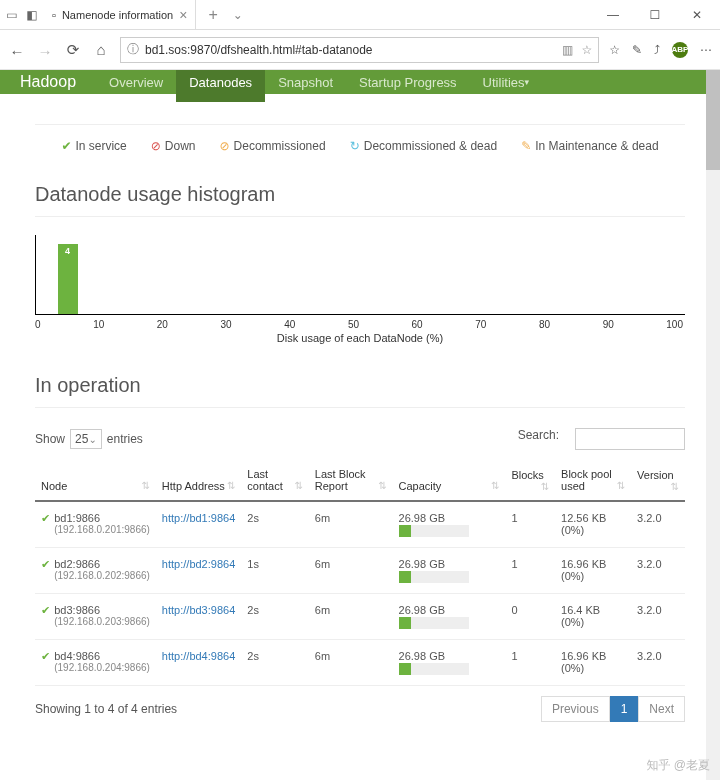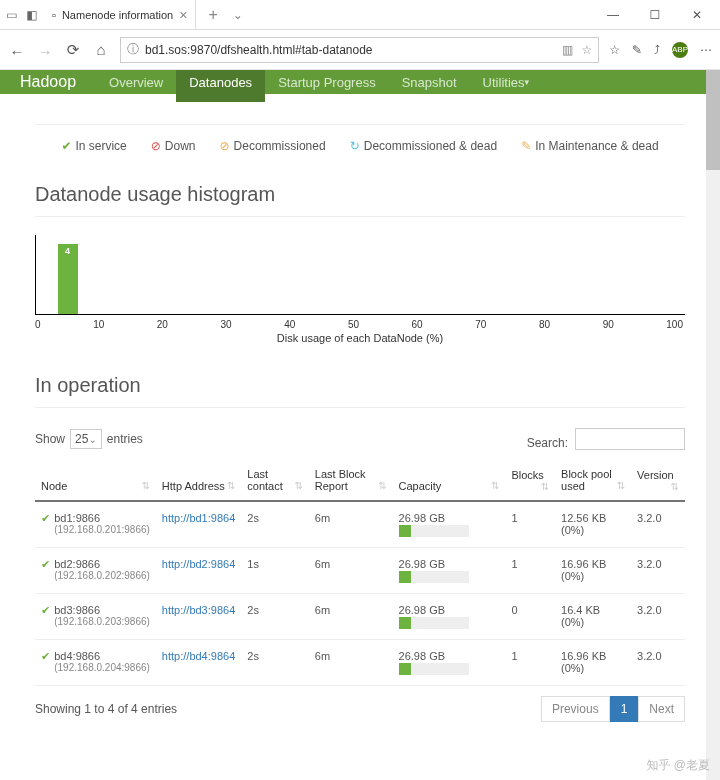--- a/index.html
+++ b/index.html
@@ -11,21 +11,21 @@
 .tab-close{color:#888;font-size:14px}
 .newtab{padding:0 8px;color:#888;font-size:16px}
 .tb-right{margin-left:auto;display:flex;gap:12px;padding-right:8px;color:#555}
 .winbtn{width:30px;text-align:center;font-size:12px}
 .toolbar{height:40px;background:#fff;display:flex;align-items:center;padding:0 8px;gap:10px;border-bottom:1px solid #e5e5e5}
 .tbtn{color:#555;font-size:15px;width:18px;text-align:center}
 .tbtn.disabled{color:#bbb}
 .url{flex:1;display:flex;align-items:center;border:1px solid #ccc;height:26px;padding:0 6px;gap:6px;font-size:12px;color:#333;background:#fff}
 .url-icons{display:flex;gap:8px;margin-left:auto;color:#888}
 .rt-icons{display:flex;gap:12px;align-items:center;color:#555}
-.abp{background:#4d7c0f;color:#fff;border-radius:50%;width:16px;height:16px;font-size:8px;display:flex;align-items:center;justify-content:center;font-weight:normal}
+.abp{background:#4d7c0f;color:#fff;border-radius:50%;width:16px;height:16px;font-size:8px;display:flex;align-items:center;justify-content:center;font-weight:bold}
 .page{background:#fff;height:710px;overflow:auto;position:relative}
 .scrollbar{position:absolute;right:0;top:0;width:14px;height:100%;background:#f0f0f0}
 .scrollthumb{background:#c0c0c0;width:14px;height:100px;margin-top:0}
 .navbar{background:#639b39;height:24px;display:flex;align-items:center;padding:0 20px;color:#fff;font-size:13px}
 .brand{font-weight:400;font-size:16px;margin-right:20px;color:#fff}
 .navitem{padding:16px 13px;height:40px;display:flex;align-items:center;color:#d8e8cc;cursor:pointer}
 .navitem.active{background:#4d7a2c;color:#fff}
 .content{padding:20px 35px}
 h1{font-size:30px;font-weight:300;color:#333;margin-bottom:12px}
 .hr{border-top:1px solid #eee;margin:10px 0 14px}
@@ -37,21 +37,21 @@
 .dd{color:#5bc0de}
 .maint{color:#f0ad4e}
 h3{font-size:20px;font-weight:300;color:#555;margin:24px 0 8px}
 .chart{border-left:1px solid #000;border-bottom:1px solid #000;height:80px;margin:18px 0 4px;position:relative}
 .bar{position:absolute;bottom:0;left:22px;width:20px;background:#6db33f}
 .barlabel{position:absolute;color:#fff;font-size:9px;font-weight:bold;left:7px;top:2px}
 .xticks{display:flex;justify-content:space-between;font-size:10px;color:#333;padding-right:2px}
 .xlabel{text-align:center;font-size:11px;color:#333;margin-top:2px}
 .controls{display:flex;align-items:center;margin:20px 0 10px;font-size:12px;color:#555}
 .select{border:1px solid #ccc;padding:2px 4px;margin:0 5px;display:inline-flex;align-items:center;gap:0}
-.srch{margin-left:auto;display:flex;align-items:flex-end;gap:7px}
+.srch{margin-left:auto;display:flex;align-items:flex-start;gap:16px}
 .srch input{border:1px solid #ccc;height:22px;width:110px;padding:0 4px}
 table{width:100%;border-collapse:collapse;font-size:11px}
 th{text-align:left;font-weight:normal;color:#333;padding:8px 6px;vertical-align:bottom;border-bottom:2px solid #737373;position:relative}
 .sorticon{float:right;color:#ccc;font-size:10px}
 td{padding:10px 6px;border-bottom:1px solid #eee;vertical-align:top;color:#555}
 td a{color:#337ab7;text-decoration:none}
 .nodecell{display:flex;align-items:flex-start;gap:4px}
 .sub{color:#888;font-size:10px}
 .capbar{display:inline-block;width:70px;height:12px;background:#eee;vertical-align:middle;position:relative}
 .capfill{position:absolute;left:0;top:0;height:100%;background:#6db33f}
@@ -107,22 +107,22 @@
 
 <div class="page">
   <div class="scrollbar">
       <div class="scrollthumb"></div>
     </div>
 
   <div class="navbar">
     <span class="brand">Hadoop</span>
     <span class="navitem">Overview</span>
     <span class="navitem active">Datanodes</span>
+    <span class="navitem">Snapshot</span>
     <span class="navitem">Startup Progress</span>
-    <span class="navitem">Snapshot</span>
     <span class="navitem">
         <span>Utilities</span> 
         <span style="font-size:9px">▾</span>
       </span>
   </div>
 
   <div class="content">
     <div class="hr"></div>
     <div class="legend">
       <span class="leg">

